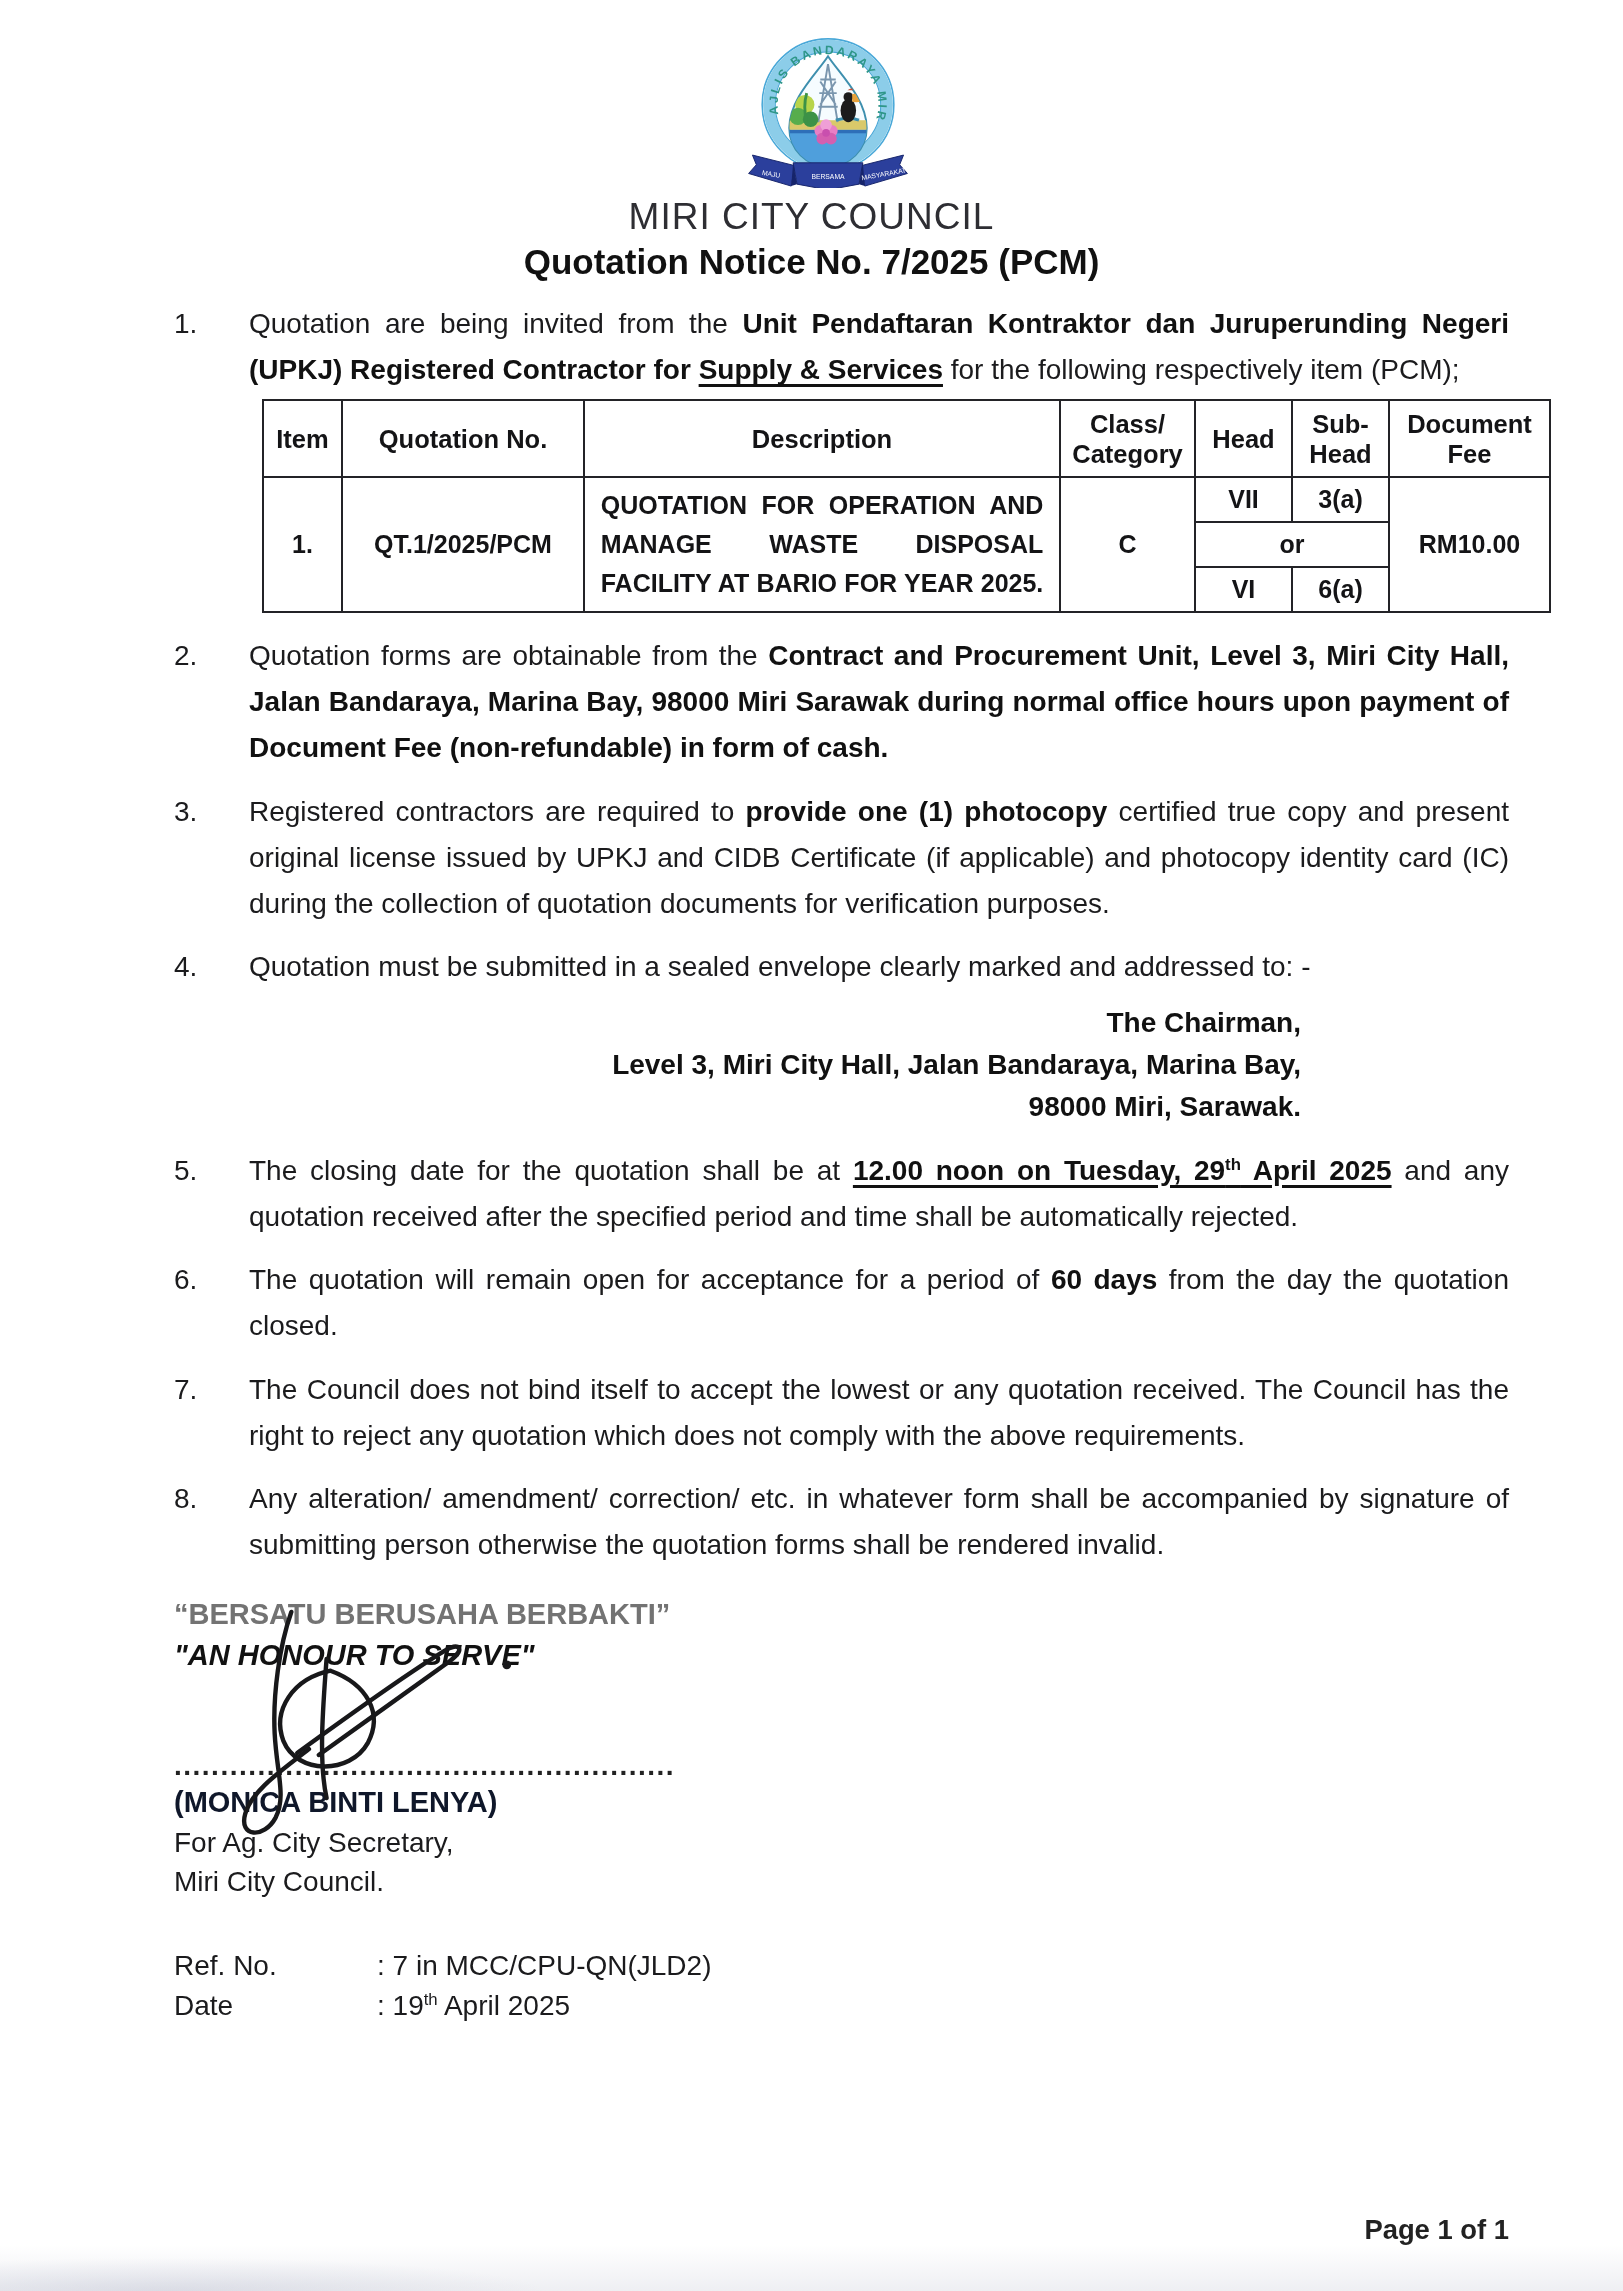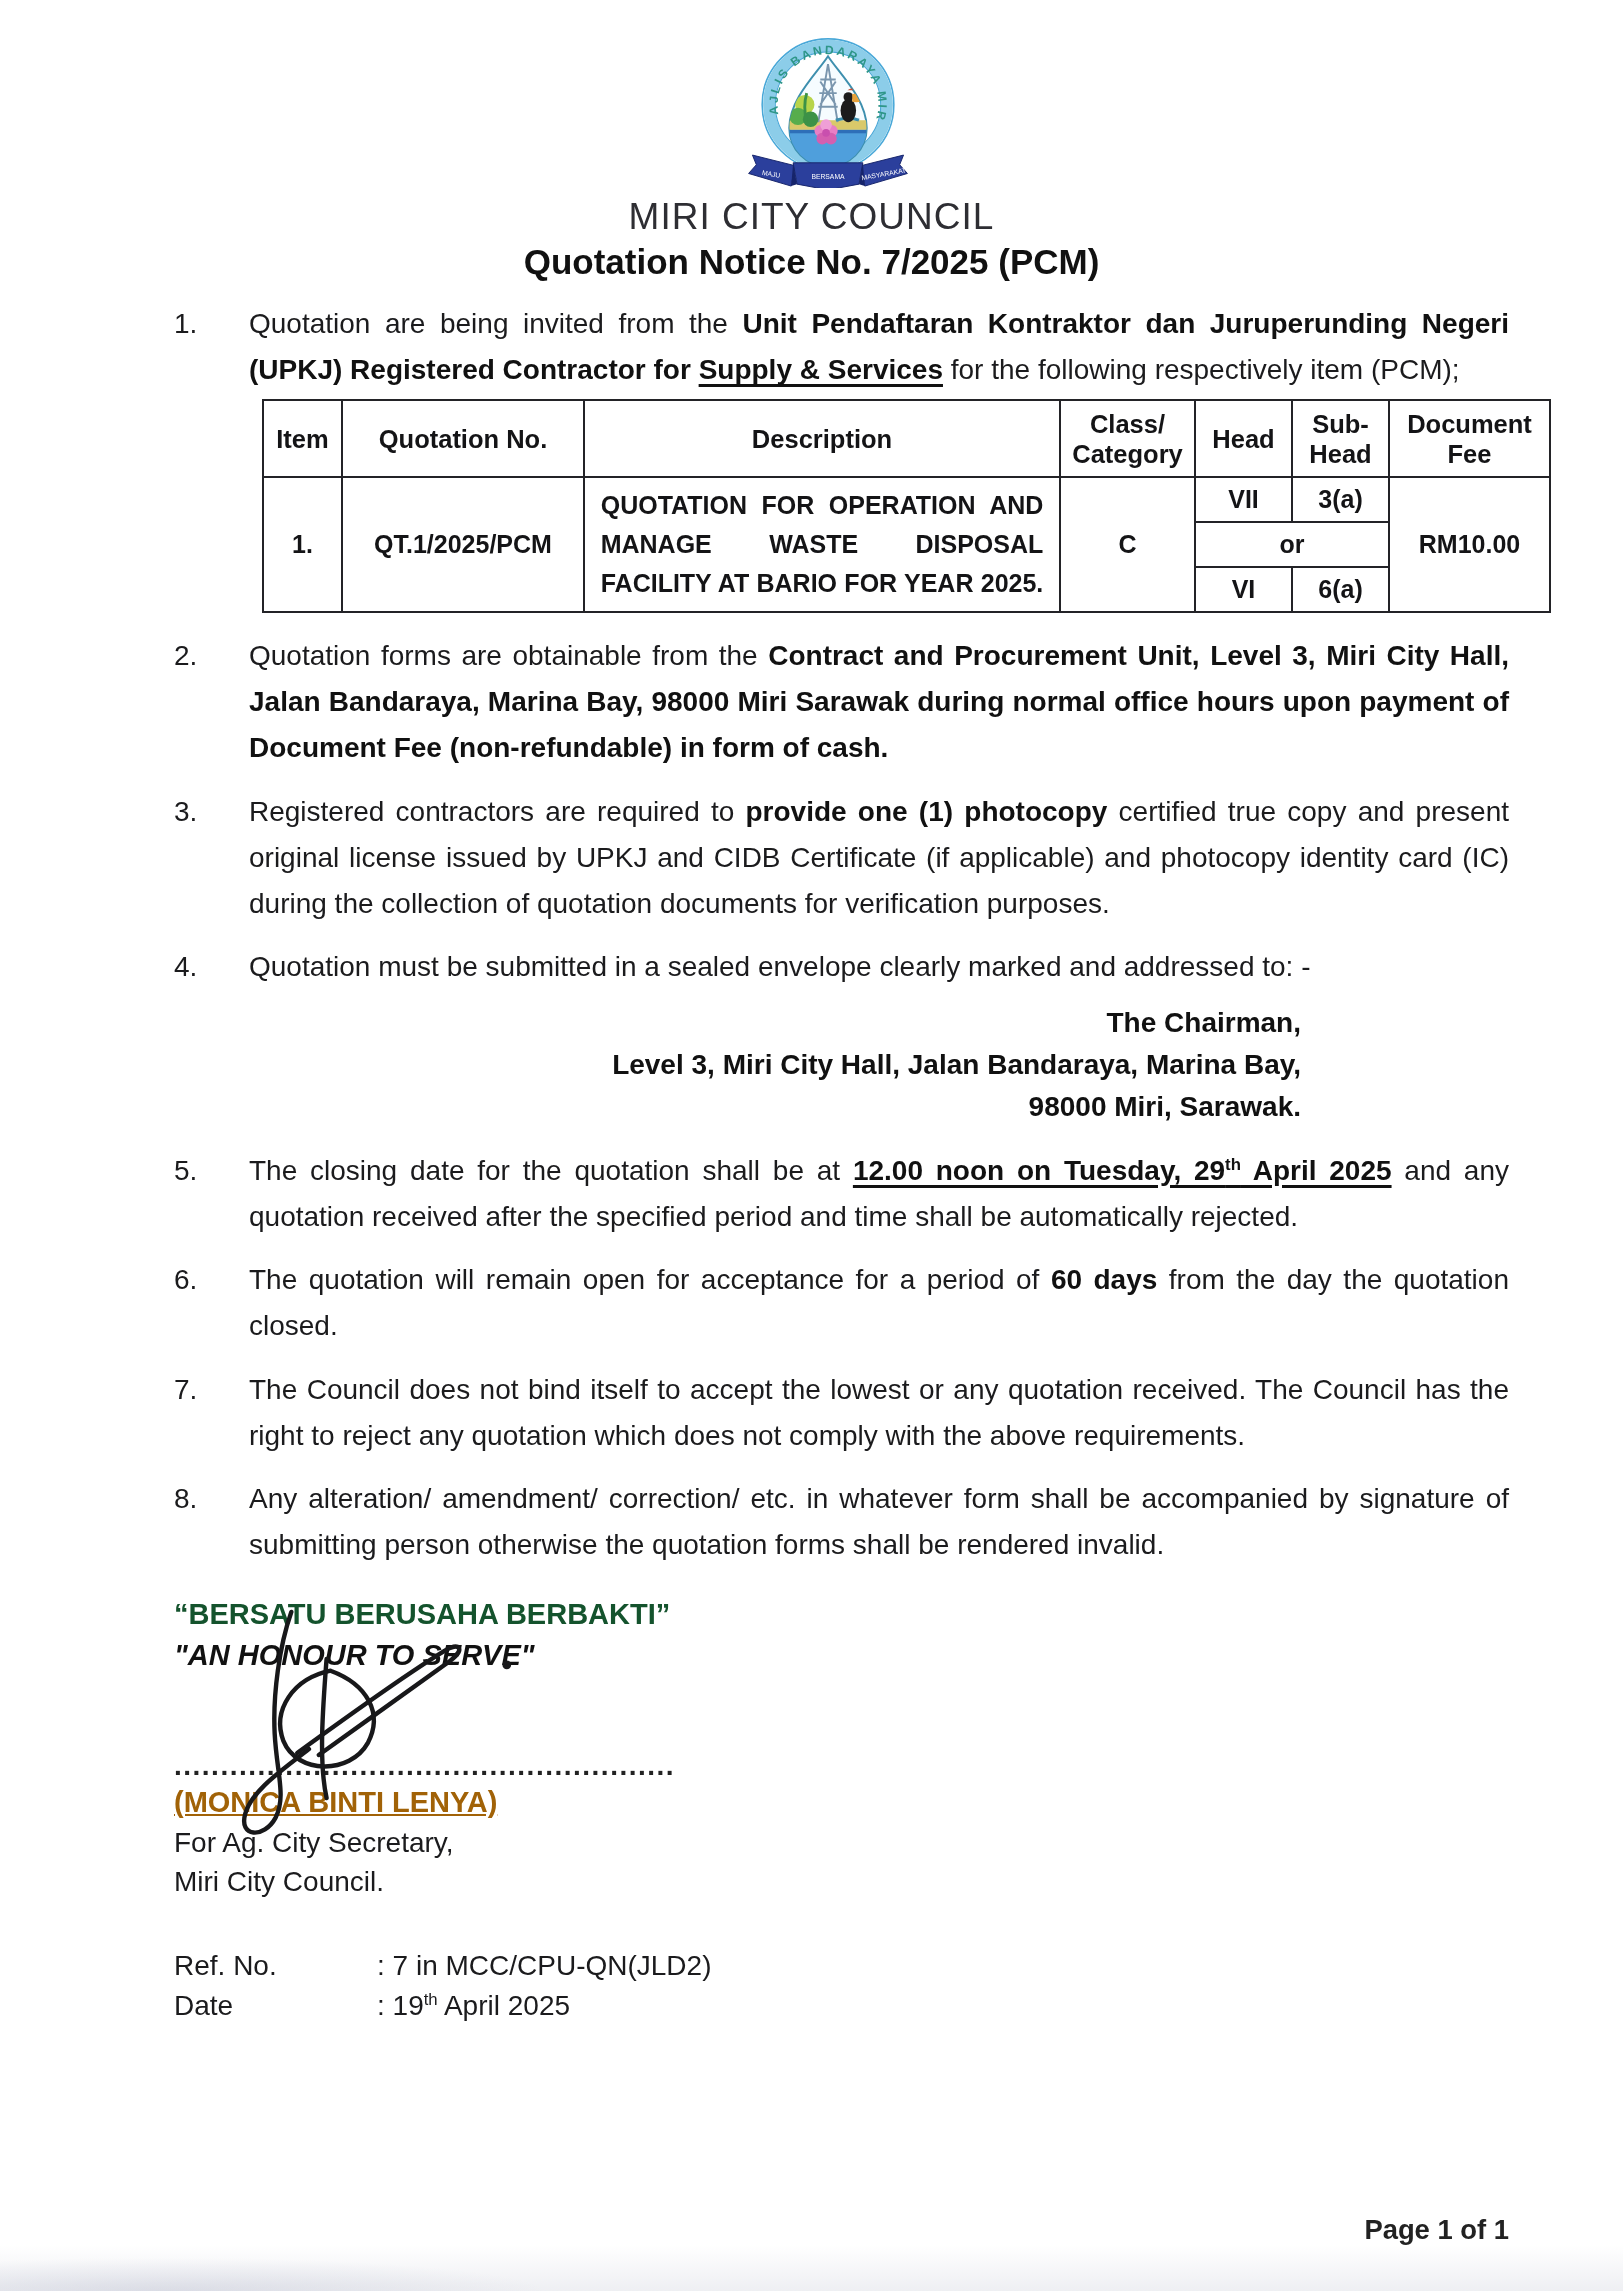--- a/index.html
+++ b/index.html
@@ -53,26 +53,26 @@
   .qtable .sub td { height:43px; padding:0 3.9px; }
   .qtable td.desc { text-align:justify; text-align-last:justify; padding:5.9px 15.7px; }
   .col-item{width:79px;} .col-qno{width:242px;} .col-desc{width:476px;}
   .col-class{width:135px;} .col-head{width:97px;} .col-sub{width:97px;} .col-fee{width:161px;}
 
   
   .address { width:1127px; text-align:right; font-weight:bold; color:#111;
              line-height:42px; margin-bottom:19.6px; }
 
   
-  .motto1 { font-weight:bold; font-size:29px; line-height:41px; color:#14532d; }
+  .motto1 { font-weight:bold; font-size:29px; line-height:41px; color:#737373; }
   .motto2 { font-weight:bold; font-style:italic; font-size:29px; line-height:41px; color:#111; margin-bottom:73px; }
   .sig-anchor { position:relative; height:0; }
   .sig-svg { position:absolute; left:37px; top:-145px; pointer-events:none; }
   .dotline { font-weight:bold; letter-spacing:1.5px; line-height:33px; color:#222; }
-  .sig-name { font-weight:bold; font-size:29px; line-height:41px; color:#a16207;text-decoration:underline; }
+  .sig-name { font-weight:bold; font-size:29px; line-height:41px; color:#0f172a; }
   .sig-title { line-height:39px; }
 
   
   .refblock { margin-top:45px; }
   .refrow { display:flex; line-height:40px; }
   .refrow .rlabel { width:203px; flex:0 0 203px; }
 
   
   .pagenum { position:absolute; top:2207px; right:114px; font-weight:bold; font-size:27.4px; color:#222; }
   .bottom-shade {

